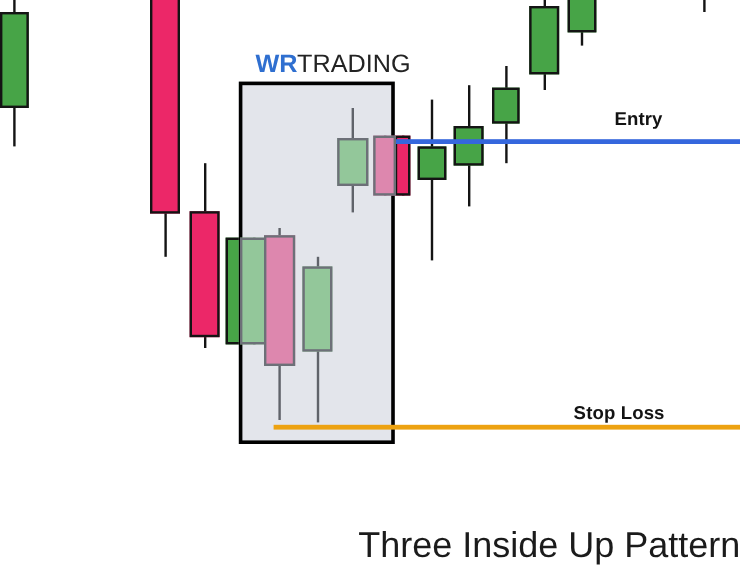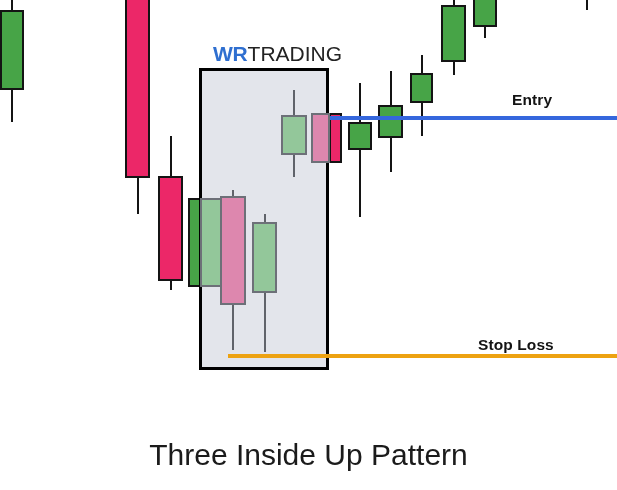--- a/index.html
+++ b/index.html
@@ -78,21 +78,21 @@
     white-space: nowrap;
     letter-spacing: 0.1px;
   }
 
   
   #caption {
     position: absolute;
     left: 0;
     top: 438px;
     width: 617px;
-    text-align: center;
+    text-align: right;
     font-size: 30px;
     font-weight: 400;
     color: #1b1b1b;
     letter-spacing: 0px;
   }
 </style>
 </head>
 <body>
 
 <div id="stage">

